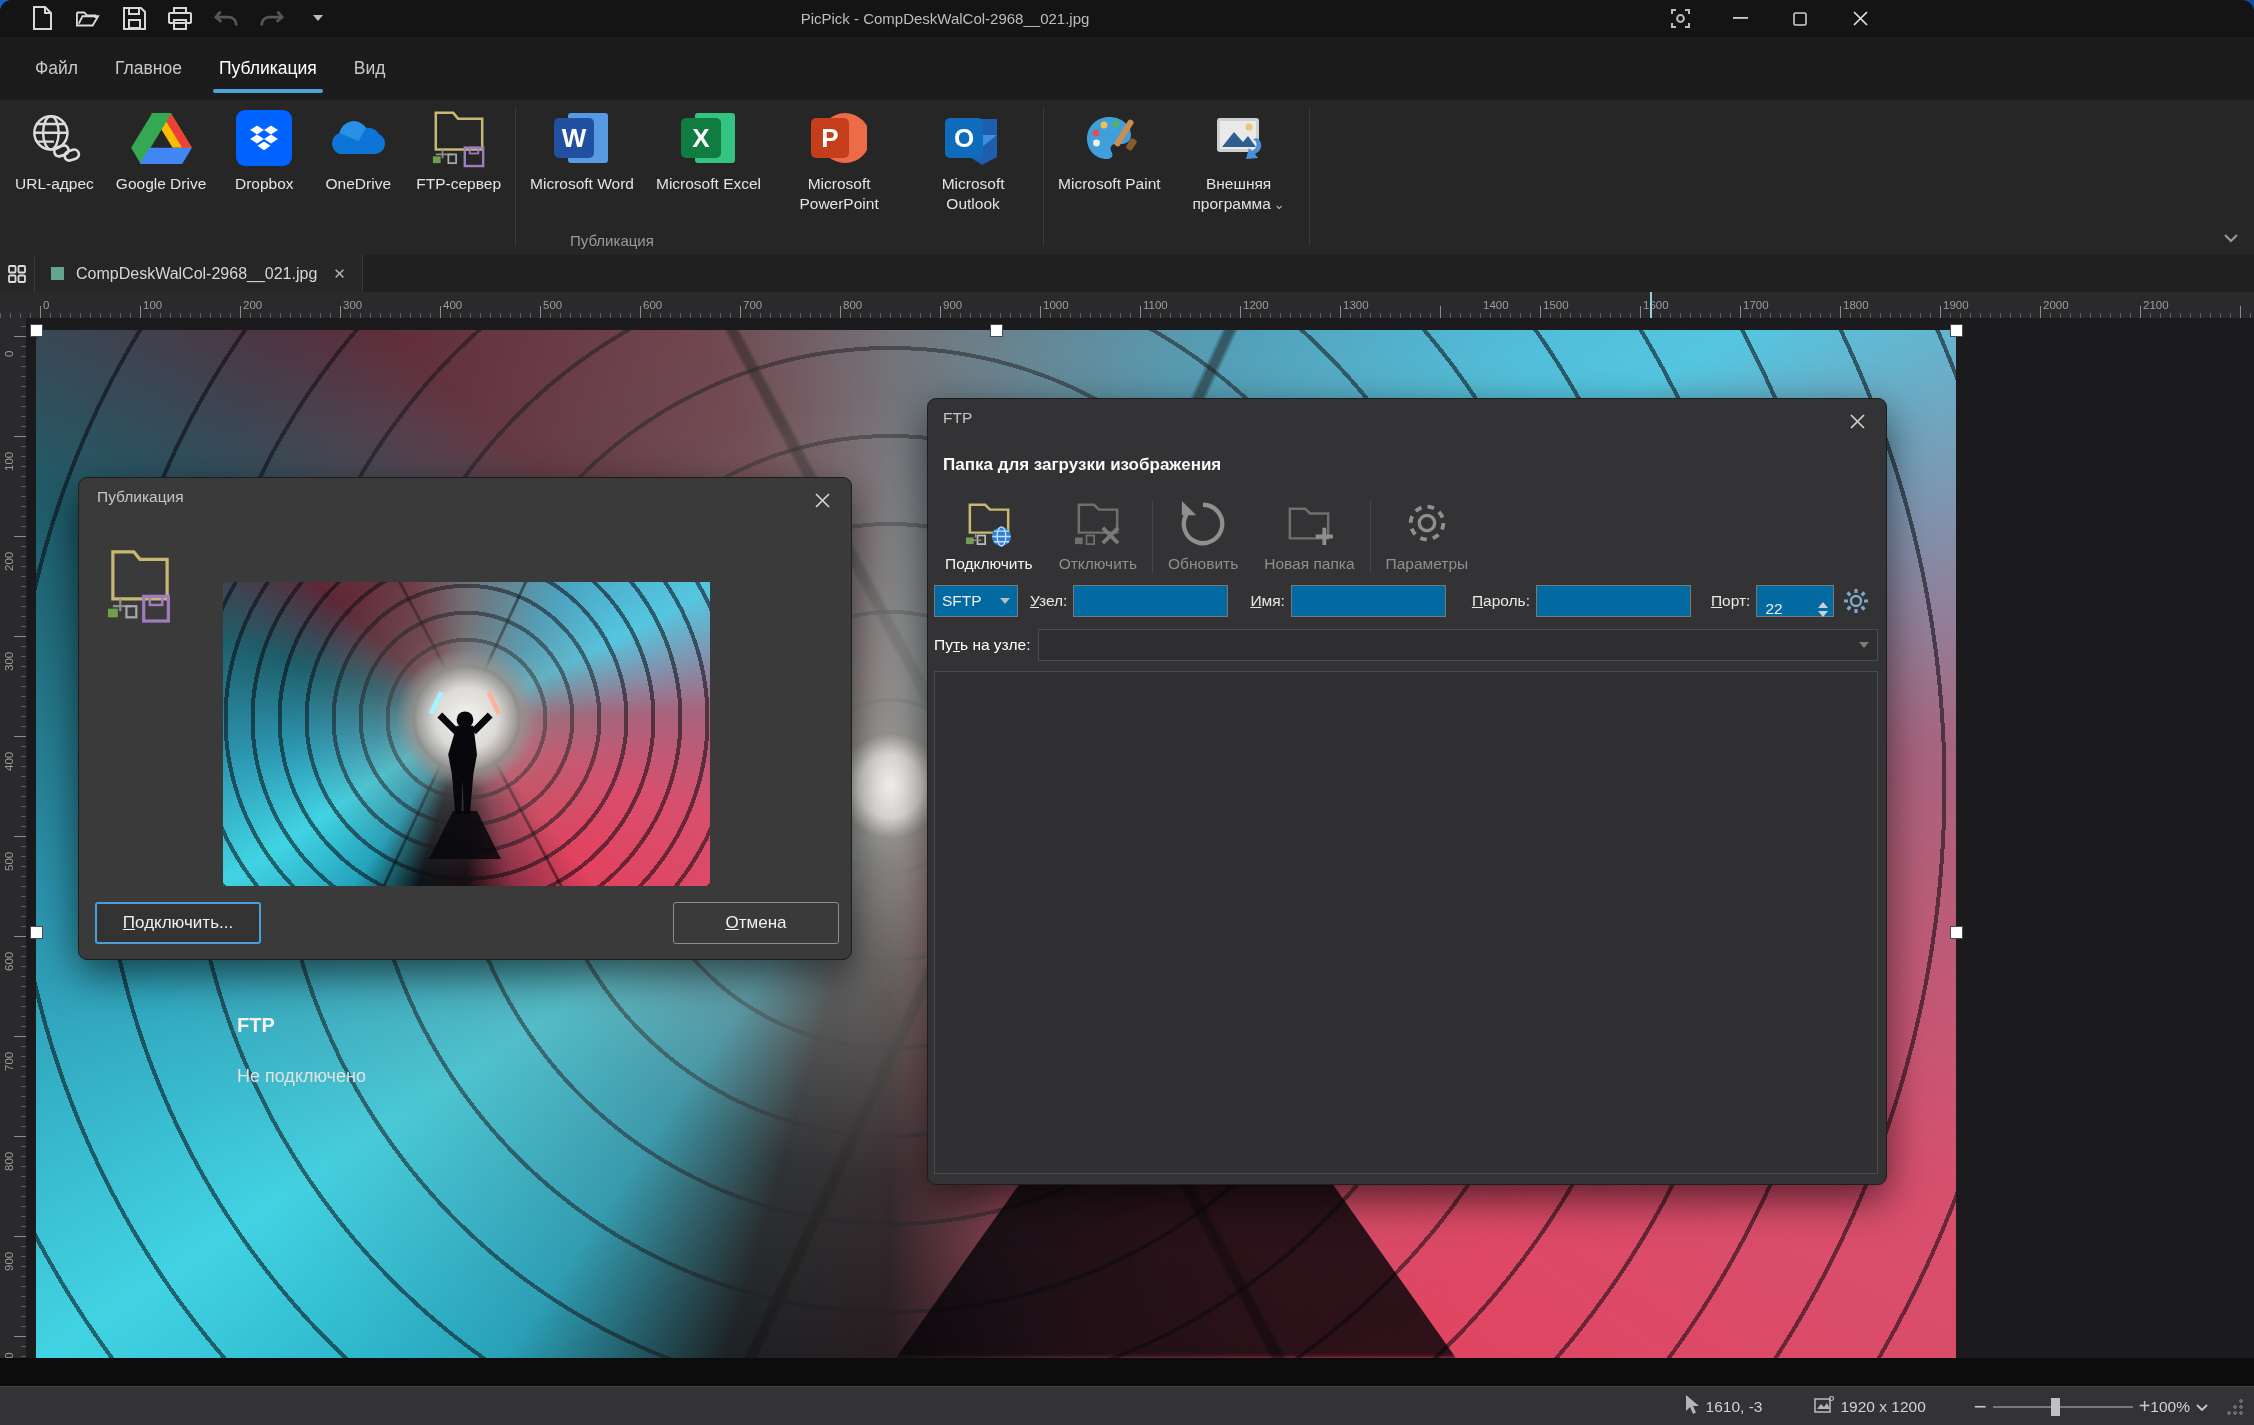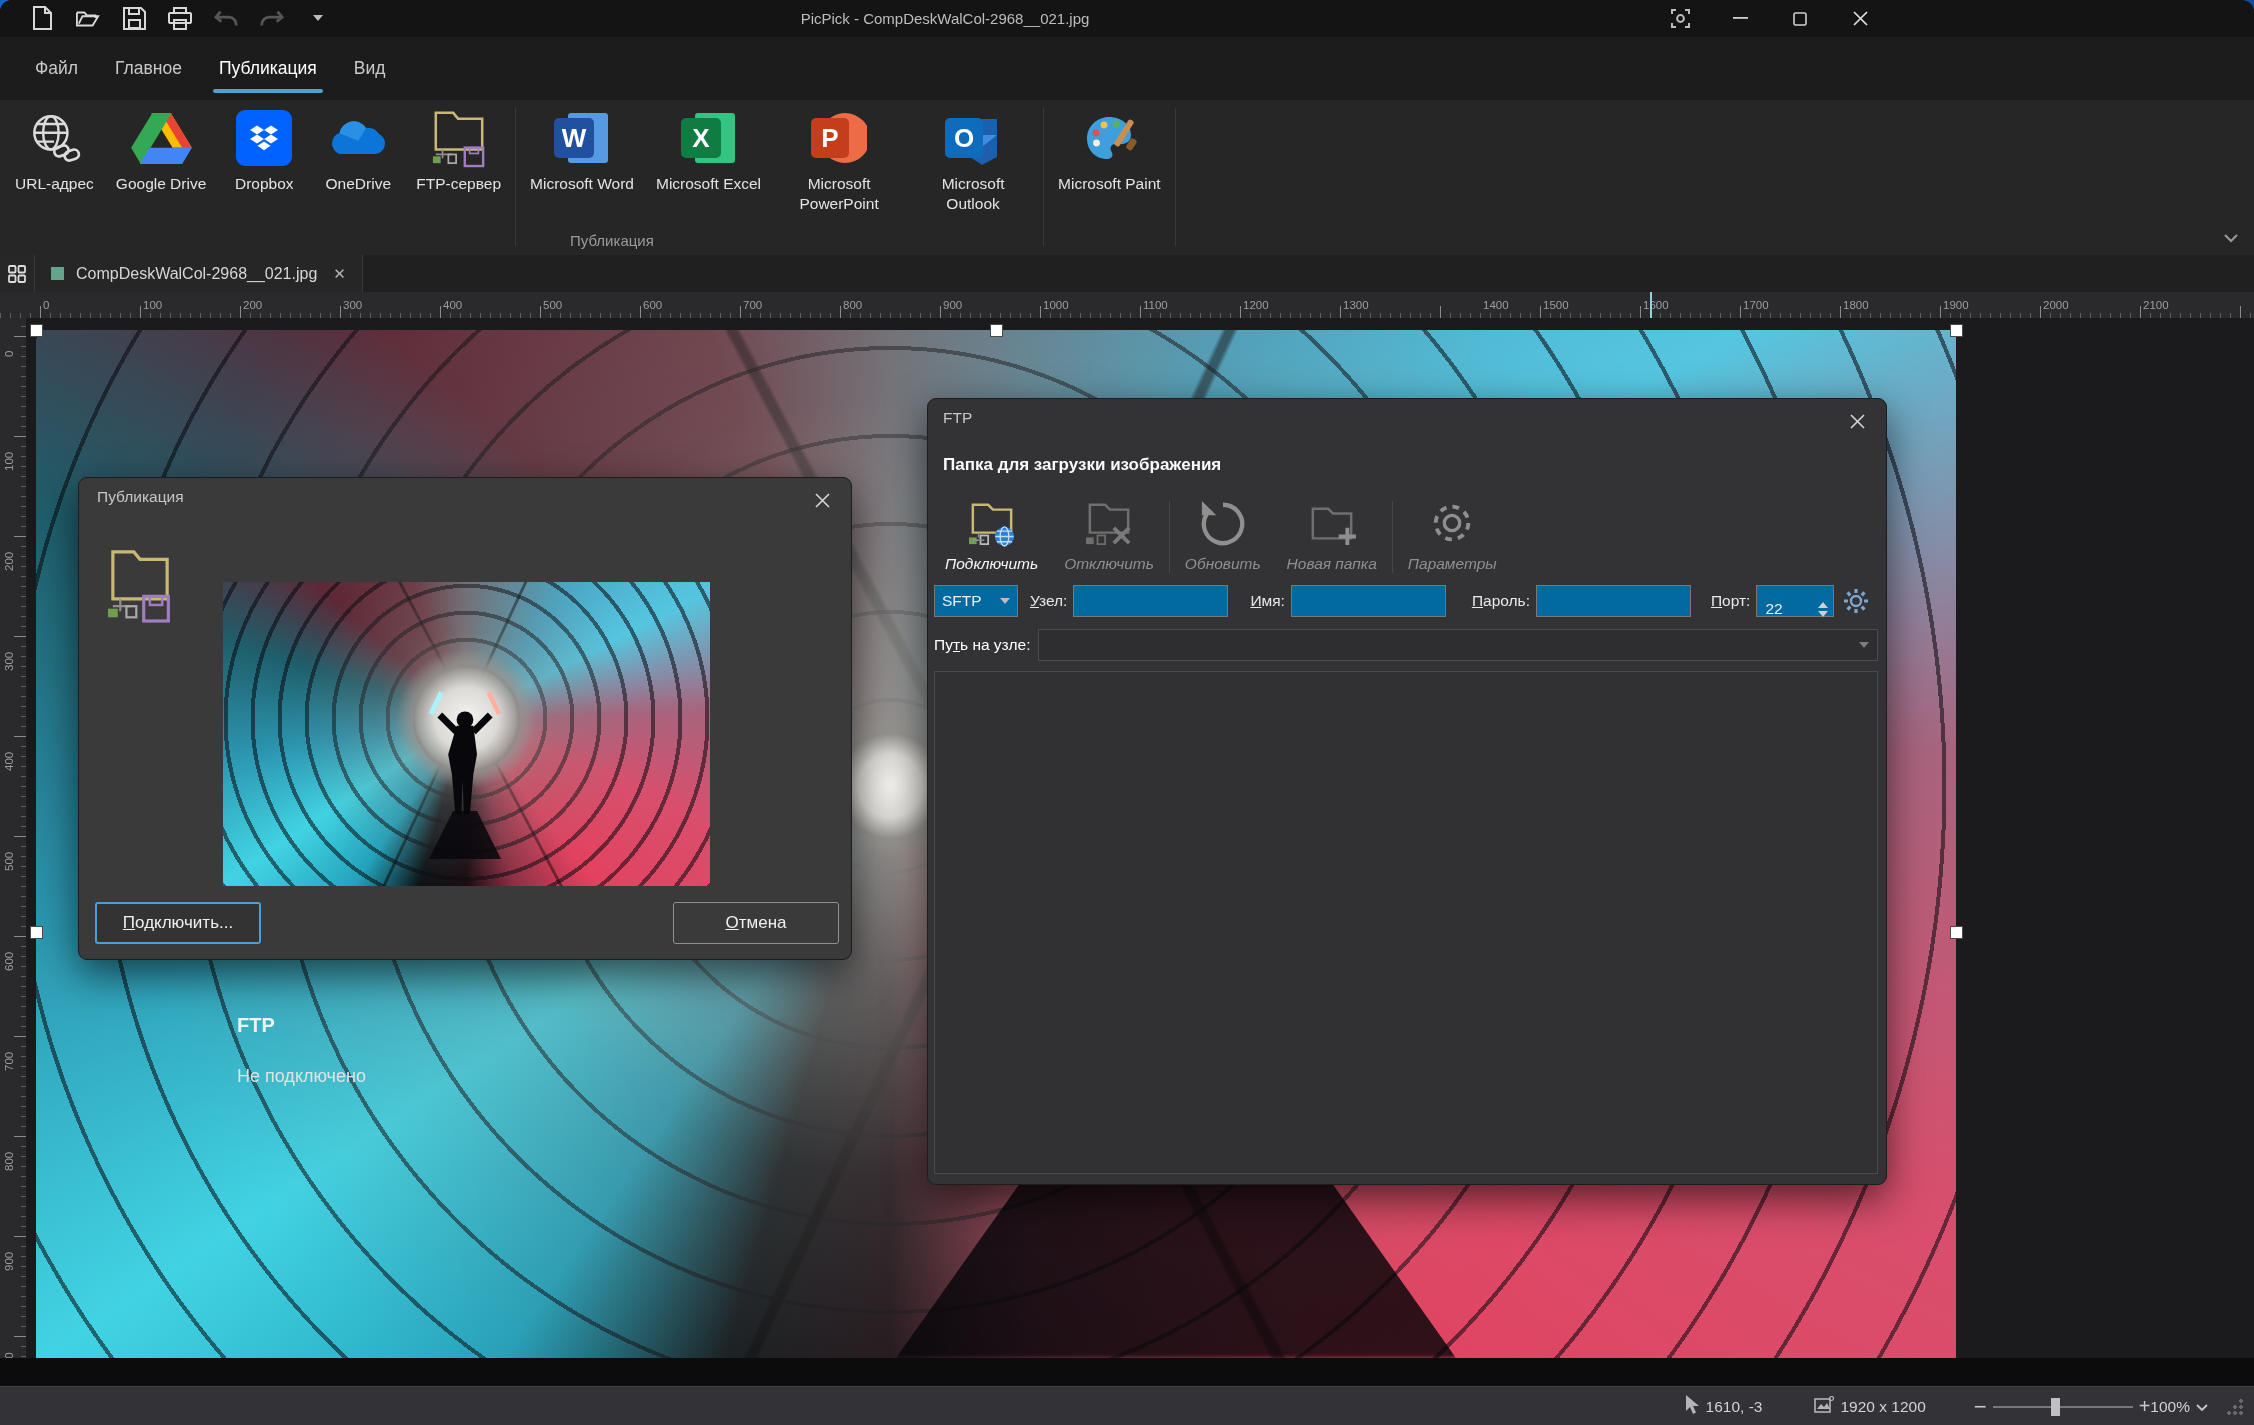--- a/index.html
+++ b/index.html
@@ -66,21 +66,21 @@
   .dlg-close{position:absolute;top:10px;right:16px;width:26px;height:24px;display:flex;align-items:center;justify-content:center;color:#d6d6d6;}
   
   .pub-service-name{position:absolute;left:158px;top:536px;color:#f2f2f2;font-size:20px;font-weight:bold;}
   .pub-status{position:absolute;left:158px;top:588px;color:#e2e2e2;font-size:18px;}
   .pub-preview{position:absolute;left:144px;top:104px;width:487px;height:304px;overflow:hidden;background:#111;}
   .btn{position:absolute;height:42px;display:flex;align-items:center;justify-content:center;color:#f0f0f0;font-size:17px;background:#3a3a3a;border:1px solid #8f8f8f;border-radius:3px;box-sizing:border-box;}
   .btn.focused{border:2px solid #4a9fd8;background:#333;}
   
   .ftp-header{position:absolute;left:15px;top:56px;color:#fafafa;font-size:17px;font-weight:bold;}
   .ftp-toolbar{position:absolute;left:4px;top:98px;right:4px;height:80px;display:flex;align-items:stretch;}
-  .ftool{display:flex;flex-direction:column;align-items:center;justify-content:flex-end;padding:4px 13px;gap:4px;font-style:italic;}
+  .ftool{display:flex;flex-direction:column;align-items:center;justify-content:flex-end;padding:4px 13px;gap:4px;}
   .ftool .flabel{font-size:15.5px;color:#8f8f8f;}
   .ftool.enabled .flabel{color:#f5f5f5;}
   .ftool-sep{width:1px;background:#474747;margin:4px 2px;}
   .ftp-form{position:absolute;left:6px;top:184px;right:8px;height:36px;display:flex;align-items:center;color:#e8e8e8;font-size:15.5px;}
   .field{background:#0369a1;border:1px solid #787878;height:32px;box-sizing:border-box;}
   .selectbox{width:84px;display:flex;align-items:center;justify-content:space-between;padding:0 7px;color:#efefef;}
   .formlabel{margin:0 6px 0 12px;white-space:nowrap;}
   .tinput{width:155px;}
   .portbox{width:78px;display:flex;align-items:center;justify-content:space-between;padding:16px 2px 0 8px;color:#efefef;}
   .spin{display:flex;flex-direction:column;gap:3px;align-items:center;padding-right:3px;}
@@ -305,20 +305,32 @@
               <path fill="#3f9fdc" d="M28 7c13 0 22 8.5 22 18 0 6.5-5 9-9.5 9h-6c-3 0-5 2-5 4.6 0 2.6 2 3.8 2 6.2 0 2.6-2.4 4.2-5.5 4.2C14 49 6 39.8 6 28.5 6 16.5 16 7 28 7Z"></path>
               <circle cx="15" cy="23" r="3.4" fill="#e34f4f"></circle>
               <circle cx="23" cy="15" r="3.4" fill="#f2c14e"></circle>
               <circle cx="35" cy="14" r="3.4" fill="#57b35c"></circle>
               <circle cx="15.5" cy="33" r="3.4" fill="#f5f0e6"></circle>
               <rect x="40" y="8" width="6" height="30" rx="2.5" transform="rotate(32 43 23)" fill="#c98f4e"></rect>
               <rect x="47" y="28" width="7" height="12" rx="2.5" transform="rotate(32 50 34)" fill="#8a5a2a"></rect>
             </svg>
           </div>
           <div class="rlabel">Microsoft Paint</div>
+        </div>
+        <div class="ribbon-item">
+          <div class="ric">
+            <svg width="58" height="56" viewBox="0 0 56 56">
+              <rect x="6" y="8" width="42" height="34" rx="3" fill="#cfcfcf"></rect>
+              <rect x="9" y="11" width="36" height="28" fill="#e9e9e9"></rect>
+              <path d="M11 37l12-15 9 10 5-6 8 11Z" fill="#2f5f8f"></path>
+              <circle cx="38" cy="17" r="3.5" fill="#e8c86a"></circle>
+              <path d="M46 28c6 4 6 12-2 16l3 4-12 1 3-11 3 3c6-3 6-9 1-12Z" fill="#4a90d9"></path>
+            </svg>
+          </div>
+          <div class="rlabel">Внешняя программа<span class="chev">⌄</span></div>
         </div>
         <div class="ribbon-sep"></div>
       </div>
     <div class="ribbon-group-label">Публикация</div>
     <span class="ribbon-collapse">
       <svg width="14" height="9" viewBox="0 0 14 9">
           <path d="M1 1l6 6 6-6" fill="none" stroke="#9a9a9a" stroke-width="2"></path>
         </svg></span>
   </div>
 

